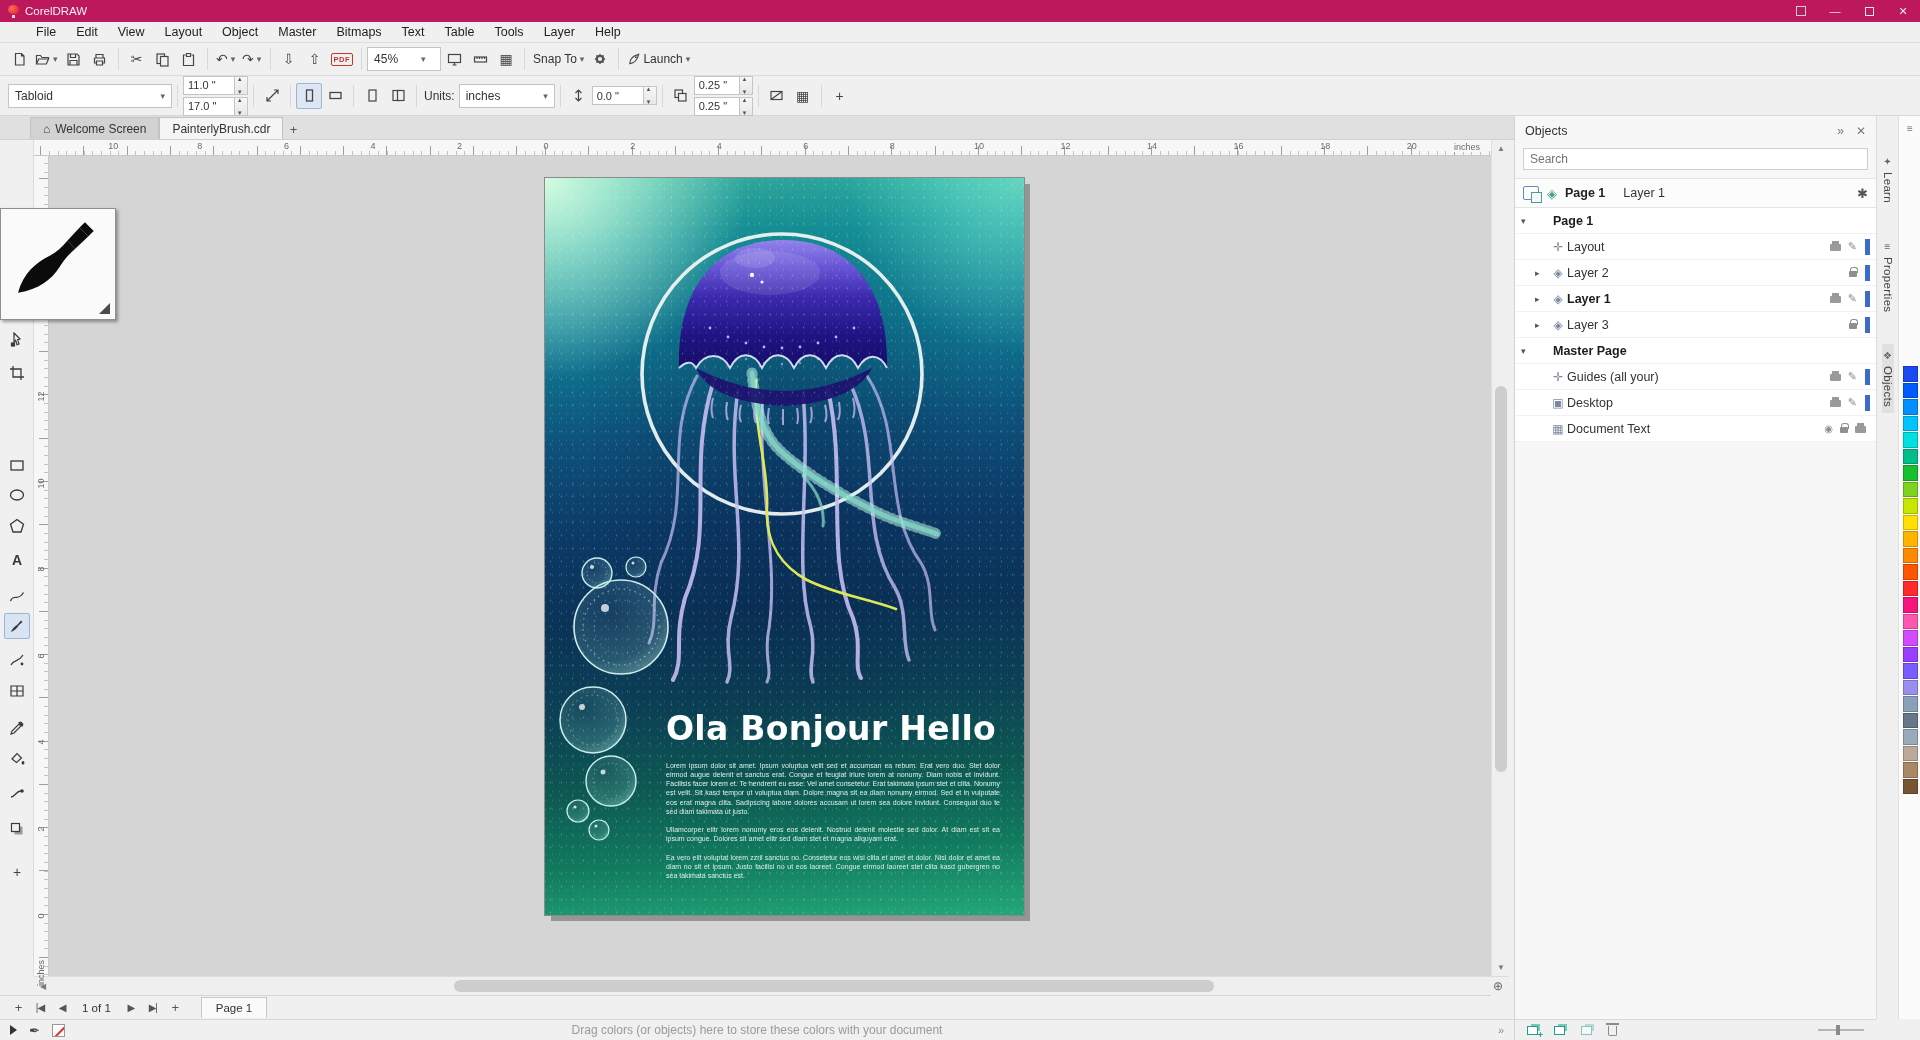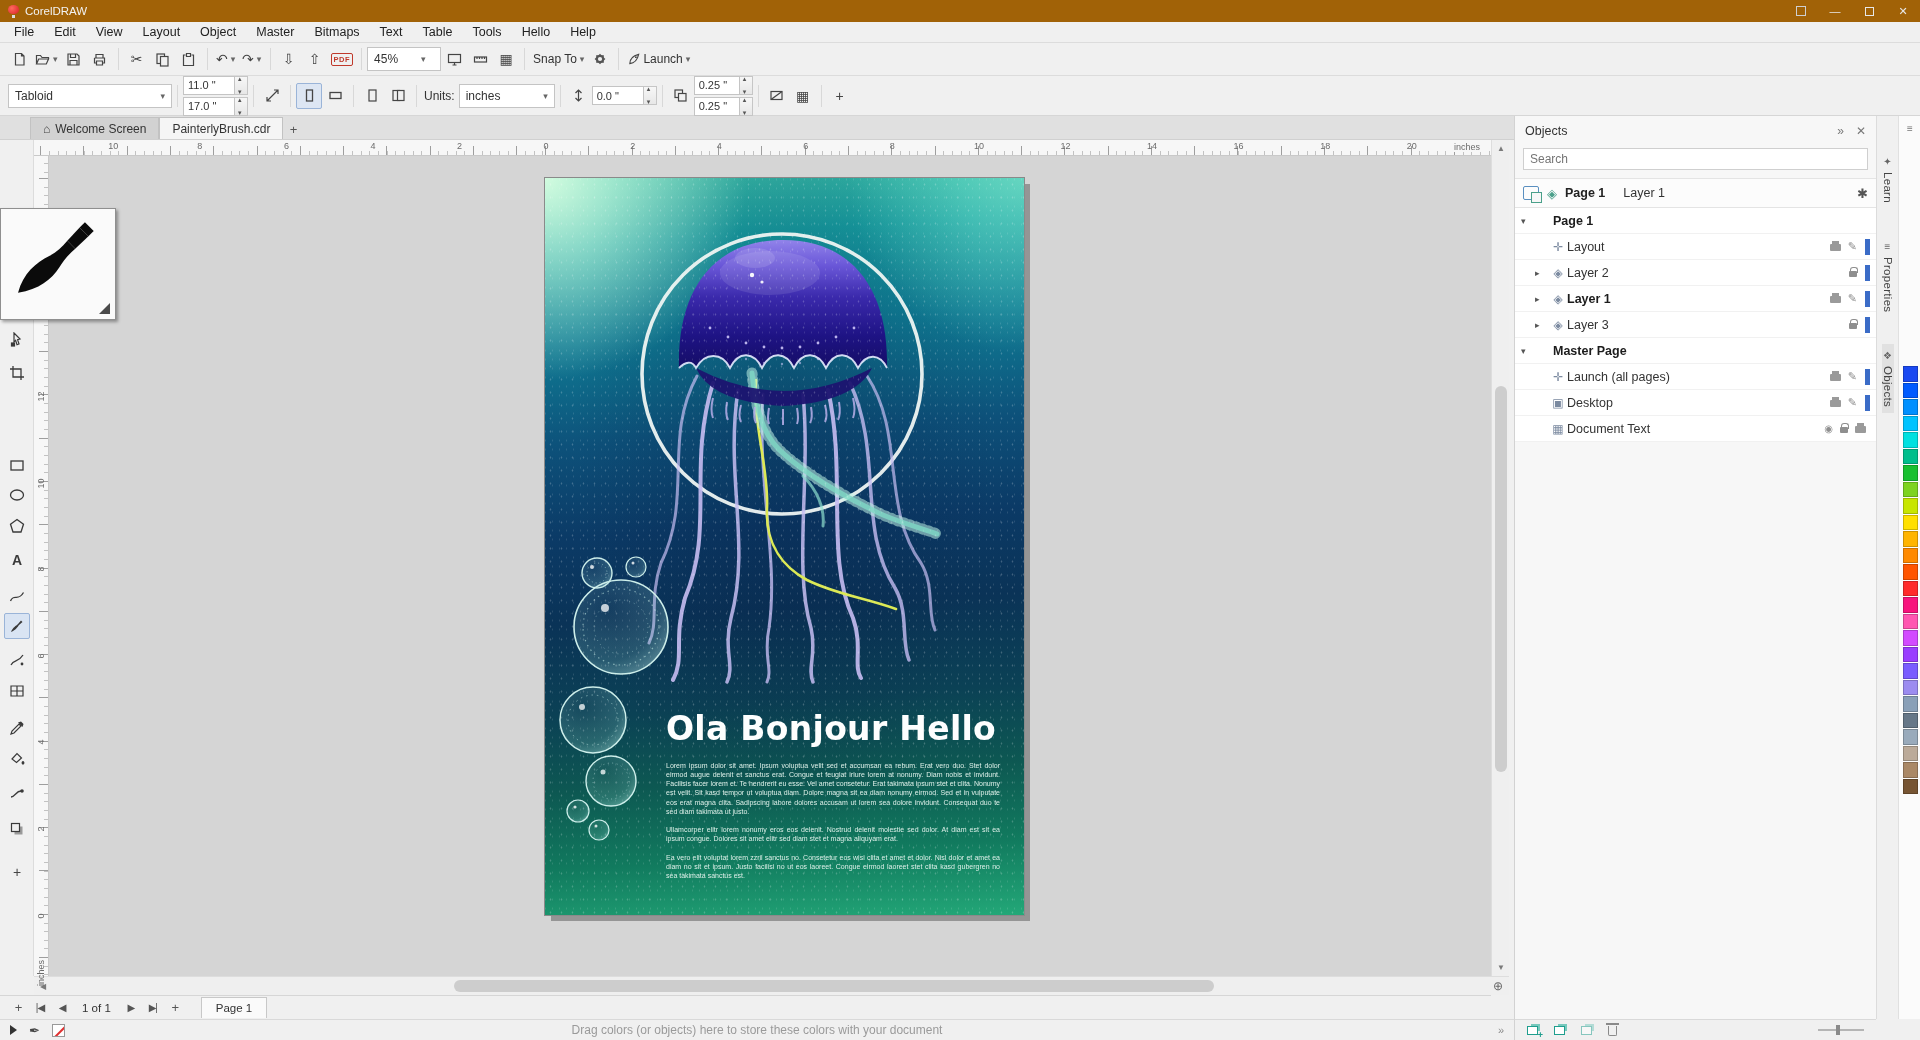--- a/index.html
+++ b/index.html
@@ -1,31 +1,31 @@
 <!DOCTYPE html>
 <html><head>
 <meta charset="utf-8">
 <style>
   *{box-sizing:border-box;margin:0;padding:0}
   html,body{width:1920px;height:1040px;overflow:hidden}
   body{position:relative;font-family:"Liberation Sans",sans-serif;background:#f0f0f0;font-size:13px;color:#2b2b2b}
 
   
-  .titlebar{position:absolute;left:0;top:0;width:1920px;height:22px;background:#a16207;display:flex;align-items:center;color:#fff}
+  .titlebar{position:absolute;left:0;top:0;width:1920px;height:22px;background:#be185d;display:flex;align-items:center;color:#fff}
   .app-logo{width:11px;height:13px;margin:0 6px 0 8px;position:relative}
   .app-logo::before{content:"";position:absolute;left:0;top:0;width:11px;height:9px;border-radius:50% 50% 45% 45%;background:radial-gradient(circle at 35% 35%,#ff6a5e,#d61f26)}
   .app-logo::after{content:"";position:absolute;left:4px;bottom:0;width:3px;height:3px;background:#ddd}
   .app-title{font-size:11.5px;color:#f2f2f2}
   .win-controls{margin-left:auto;display:flex;height:22px}
   .winbtn{width:34px;height:22px;display:flex;align-items:center;justify-content:center;color:#e8e8e8;font-size:11px}
   .restore-ico{width:9px;height:9px;border:1px solid #e8e8e8}
   .wn-ico{width:10px;height:10px;border:1px solid #cfcfcf;background:linear-gradient(90deg,transparent 45%,#cfcfcf 45%,#cfcfcf 55%,transparent 55%),linear-gradient(transparent 45%,#cfcfcf 45%,#cfcfcf 55%,transparent 55%)}
 
   
-  .menubar{position:absolute;left:0;top:22px;width:1920px;height:21px;background:#f0f0f0;border-bottom:1px solid #dcdcdc;display:flex;align-items:center;padding-left:4px}
+  .menubar{position:absolute;left:0;top:22px;width:1920px;height:21px;background:#f0f0f0;border-bottom:1px solid #dcdcdc;display:flex;align-items:center;padding-left:26px}
   .menu-item{padding:2px 10px;font-size:12.5px;color:#222}
 
   
   .toolbar{position:absolute;left:0;top:43px;width:1920px;height:33px;background:#f0f0f0;border-bottom:1px solid #dcdcdc;display:flex;align-items:center;padding-left:6px}
   .propbar{position:absolute;left:0;top:76px;width:1920px;height:40px;background:#f0f0f0;border-bottom:1px solid #d6d6d6;display:flex;align-items:center;padding-left:8px}
   .tb-btn{height:26px;min-width:26px;display:flex;align-items:center;justify-content:center;border-radius:2px;color:#444;gap:2px;padding:0 3px}
   .tb-btn svg{display:block}
   .g{font-size:14px;color:#454545;line-height:1}
   .dd{font-size:9px;color:#666;margin-left:1px}
   .sep{width:1px;height:22px;background:#d8d8d8;margin:0 5px;flex:none}
@@ -184,21 +184,21 @@
 <span class="menu-item">File</span>
     <span class="menu-item">Edit</span>
     <span class="menu-item">View</span>
     <span class="menu-item">Layout</span>
     <span class="menu-item">Object</span>
     <span class="menu-item">Master</span>
     <span class="menu-item">Bitmaps</span>
     <span class="menu-item">Text</span>
     <span class="menu-item">Table</span>
     <span class="menu-item">Tools</span>
-    <span class="menu-item">Hello</span>
+    <span class="menu-item">Layer</span>
     <span class="menu-item">Help</span>
   </div>
 
 <div class="toolbar">
   <span class="tb-btn">
       <svg width="15" height="15" viewBox="0 0 15 15" fill="none" stroke="#454545" stroke-width="1.2">
         <path d="M3.5 1.5 h6 l2.5 2.5 v9 h-8.5 z M9.5 1.5 v2.5 h2.5"></path>
       </svg>
     </span>
   <span class="tb-btn">
@@ -805,21 +805,21 @@
           </span>
 
         </div>
       </div>
 
       <div class="obj-row">
 
         <div class="row-wrap child-pad" style="display:flex;align-items:center;width:100%">
           <span class="exp"></span>
           <span class="row-ico">✛</span>
-          <span class="nm">Launch (all pages)</span>
+          <span class="nm">Guides (all your)</span>
           <span class="r-icons">
 
             <span class="i-printer"></span>
             <span class="i-pencil">✎</span>
           </span>
           <span class="colorbar"></span>
         </div>
       </div>
 
       <div class="obj-row">

